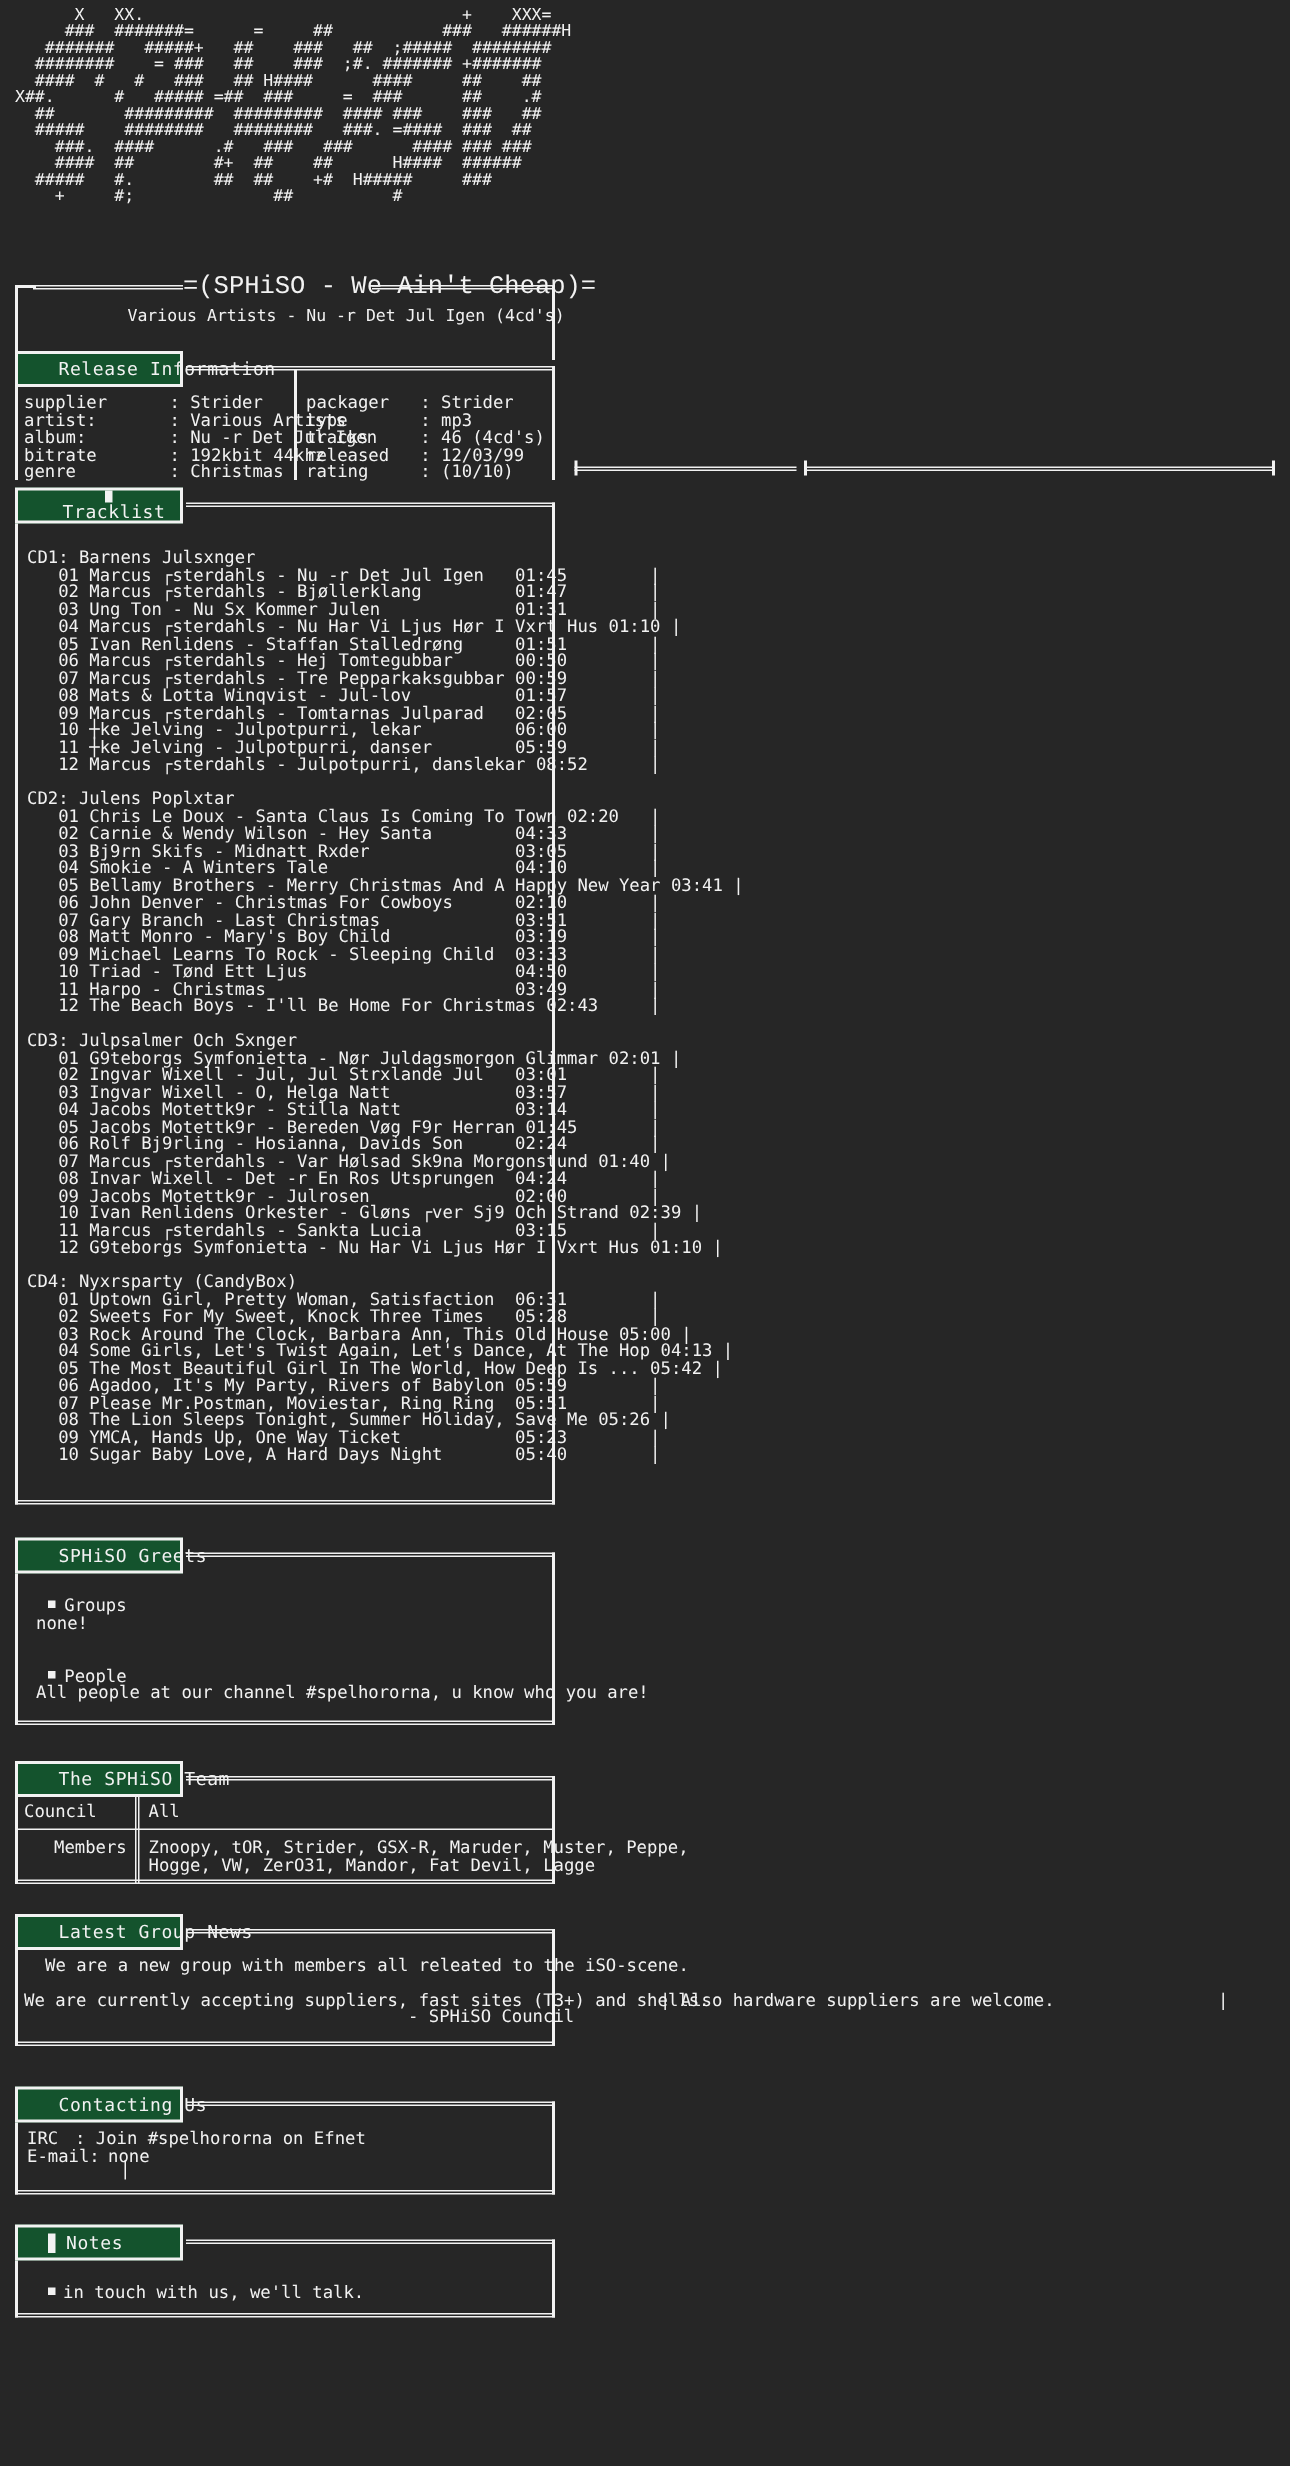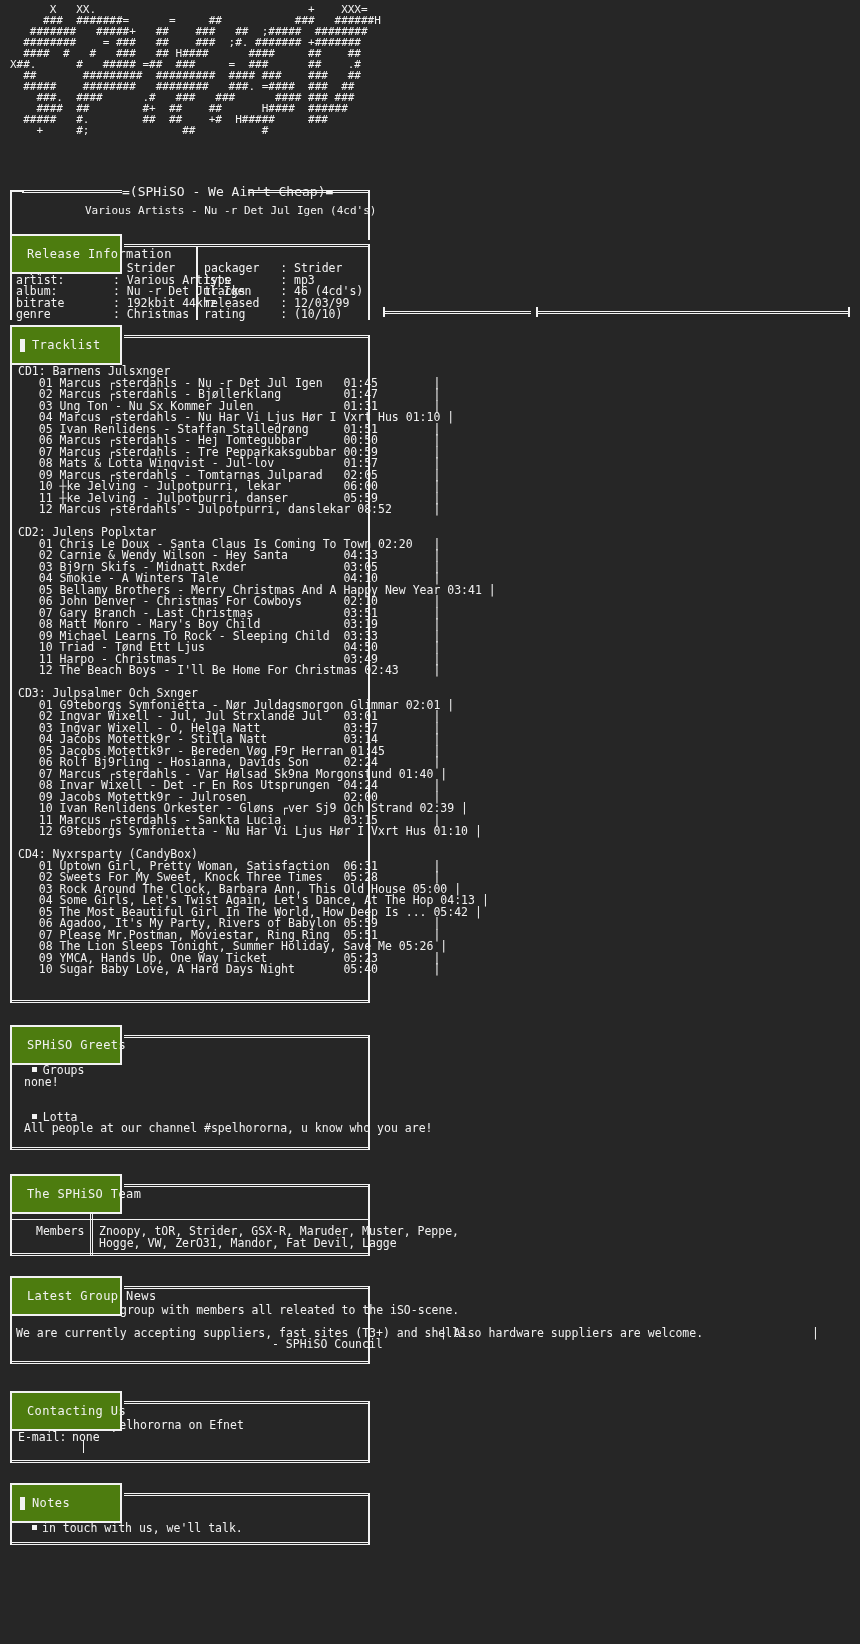--- a/index.html
+++ b/index.html
@@ -48,25 +48,25 @@
   .sline {
     position: absolute;
     background: #f2f2f2;
   }
 
   
   .tab {
     position: absolute;
     box-sizing: border-box;
     border: 2px solid #f2f2f2;
-    background: #4d7c0f;
-    height: 40px;
+    background: #14532d;
+    height: 24px;
     display: flex;
     align-items: center;
-    padding-left: 8px;
+    padding-left: 20px;
     z-index: 5;
   }
   .tab .marker {
     display: inline-block;
     width: 5px;
     height: 13px;
     background: #f2f2f2;
     margin-right: 7px;
   }
   .tab .tlabel {
@@ -120,21 +120,21 @@
   #####   #.        ##  ##    +#  H#####     ###
     +     #;              ##          #</pre>
 </div>
 
 <div class="sline" style="left:10px; top:190px; width:2px; height:110px;"></div>
 <div class="sline" style="left:10px; top:190px; width:14px; height:2px;"></div>
 <div class="dblline" style="left:22px; top:190px; width:100px;"></div>
 <div class="dblline" style="left:248px; top:190px; width:122px;"></div>
 <div class="sline" style="left:368px; top:190px; width:2px; height:50px;"></div>
 
-<div class="txt" style="left:122px; top:186px; font-size:13px; letter-spacing:0px;">=(SPHiSO - We Ain't Cheap)=</div>
+<div class="txt" style="left:122px; top:186px; font-size:17px; letter-spacing:0px;font-family:Liberation Mono, monospace;">=(SPHiSO - We Ain't Cheap)=</div>
 
 <div class="txt" style="left:85px; top:205px; font-size:11px;">Various Artists - Nu -r Det Jul Igen (4cd's)</div>
 
 <div class="tab" style="left:10px; top:234px; width:112px;">
   <span class="marker"></span>
   <span class="tlabel">Release Information</span>
 </div>
 
 <div class="dblline" style="left:124px; top:244px; width:246px;"></div>
 <div class="sline" style="left:368px; top:244px; width:2px; height:76px;"></div>
@@ -151,21 +151,21 @@
 tracks     : 46 (4cd's)
 released   : 12/03/99
 rating     : (10/10)</pre>
 
 <div class="dblline" style="left:383px; top:311px; width:148px;"></div>
 <div class="dblline" style="left:538px; top:311px; width:312px;"></div>
 <div class="sline" style="left:383px; top:307px; width:2px; height:10px;"></div>
 <div class="sline" style="left:536px; top:307px; width:2px; height:10px;"></div>
 <div class="sline" style="left:848px; top:307px; width:2px; height:10px;"></div>
 
-<div class="tab" style="left:10px; top:325px; width:112px;">
+<div class="tab" style="left:10px; top:325px; width:112px;flex-direction:column;">
   <span class="marker"></span>
   <span class="tlabel">Tracklist</span>
 </div>
 <div class="dblline" style="left:124px; top:335px; width:246px;"></div>
 <div class="sline" style="left:368px; top:335px; width:2px; height:668px;"></div>
 <div class="sline" style="left:10px; top:347px; width:2px; height:656px;"></div>
 <div class="dblline" style="left:10px; top:1000px; width:360px;"></div>
 
 <pre class="body" style="left:18px; top:366px;" id="tracklist-pre">CD1: Barnens Julsxnger
    01 Marcus ┌sterdahls - Nu -r Det Jul Igen   01:45        |
@@ -228,21 +228,21 @@
 <div class="dblline" style="left:124px; top:1035px; width:246px;"></div>
 <div class="sline" style="left:368px; top:1035px; width:2px; height:115px;"></div>
 <div class="sline" style="left:10px; top:1047px; width:2px; height:103px;"></div>
 <div class="dblline" style="left:10px; top:1147px; width:360px;"></div>
 
 <div class="txt" style="left:18px; top:1053px;">
   <span class="bullet"></span><span>Groups</span>
 </div>
 <div class="txt" style="left:24px; top:1077px;">none!</div>
 <div class="txt" style="left:18px; top:1100px;">
-  <span class="bullet"></span><span>Lotta</span>
+  <span class="bullet"></span><span>People</span>
 </div>
 <div class="txt" style="left:24px; top:1123px;">All people at our channel #spelhororna, u know who you are!</div>
 
 <div class="tab" style="left:10px; top:1174px; width:112px;">
   <span class="marker"></span>
   <span class="tlabel">The SPHiSO Team</span>
 </div>
 <div class="dblline" style="left:124px; top:1184px; width:246px;"></div>
 <div class="sline" style="left:368px; top:1184px; width:2px; height:72px;"></div>
 <div class="sline" style="left:10px; top:1196px; width:2px; height:60px;"></div>

